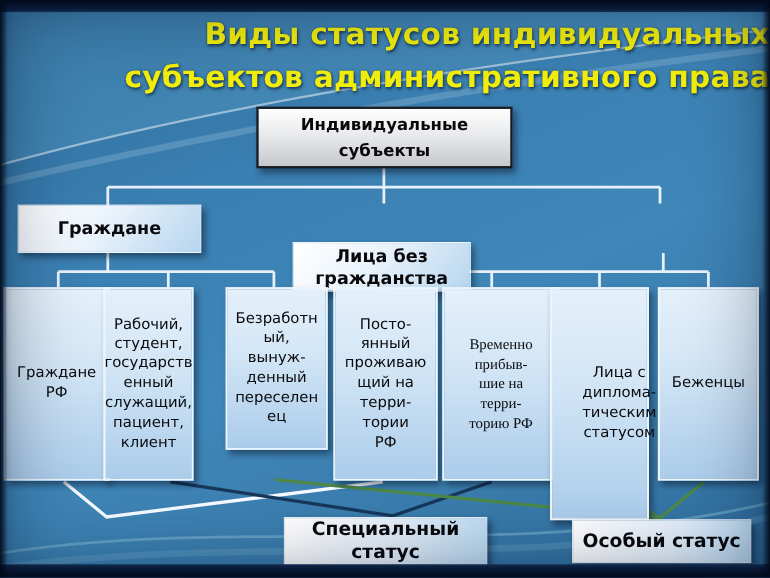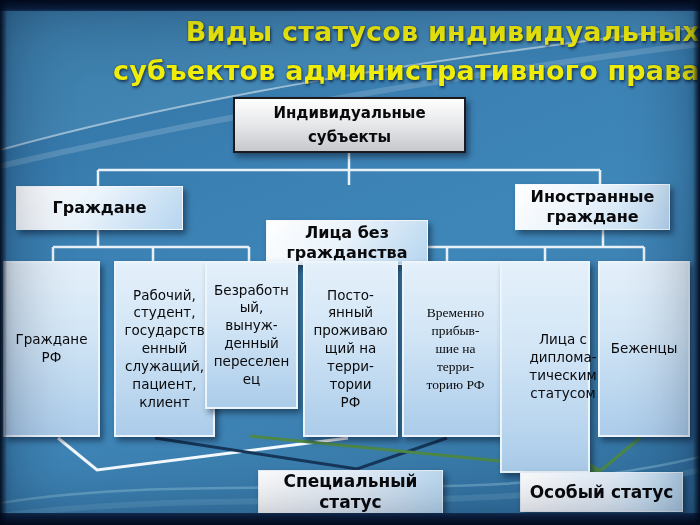--- a/index.html
+++ b/index.html
@@ -107,26 +107,24 @@
     <div style="color:#f1ee0b;">Виды статусов индивидуальных</div>
     <div style="color:#f1ee0b;">субъектов административного права</div>
   </div>
 
   <div class="node node-root" style="left:233px; top:97px; width:233px; height:56px;">Индивидуальные
 субъекты</div>
 
   <div class="node node-l2" style="left:16px; top:186px; width:167px; height:44px;">Граждане</div>
   <div class="node node-l2" style="left:266px; top:184px; width:162px; height:45px;margin-top:36px;">Лица без
 гражданства</div>
-  <div class="node node-l2" style="left:515px; top:184px; width:155px; height:46px;">Иностранные
-граждане</div>
 
   <div class="node node-l3" style="left:3px; top:261px; width:97px; height:176px;">Граждане
 РФ</div>
-  <div class="node node-l3" style="left:114px; top:261px; width:101px; height:176px;">Рабочий,
+  <div class="node node-l3" style="left:94px; top:261px; width:82px; height:176px;">Рабочий,
 студент,
 государств
 енный
 служащий,
 пациент,
 клиент</div>
   <div class="node node-l3" style="left:205px; top:261px; width:93px; height:148px;">Безработн
 ый,
 вынуж-
 денный

